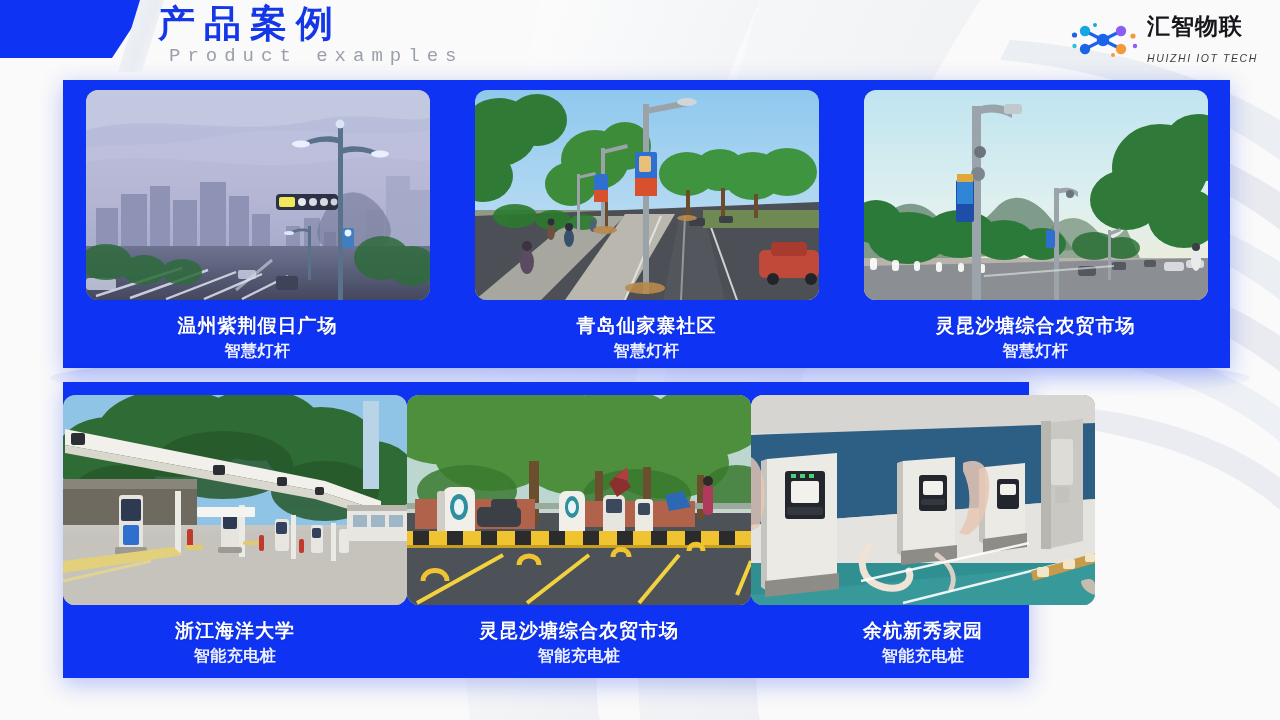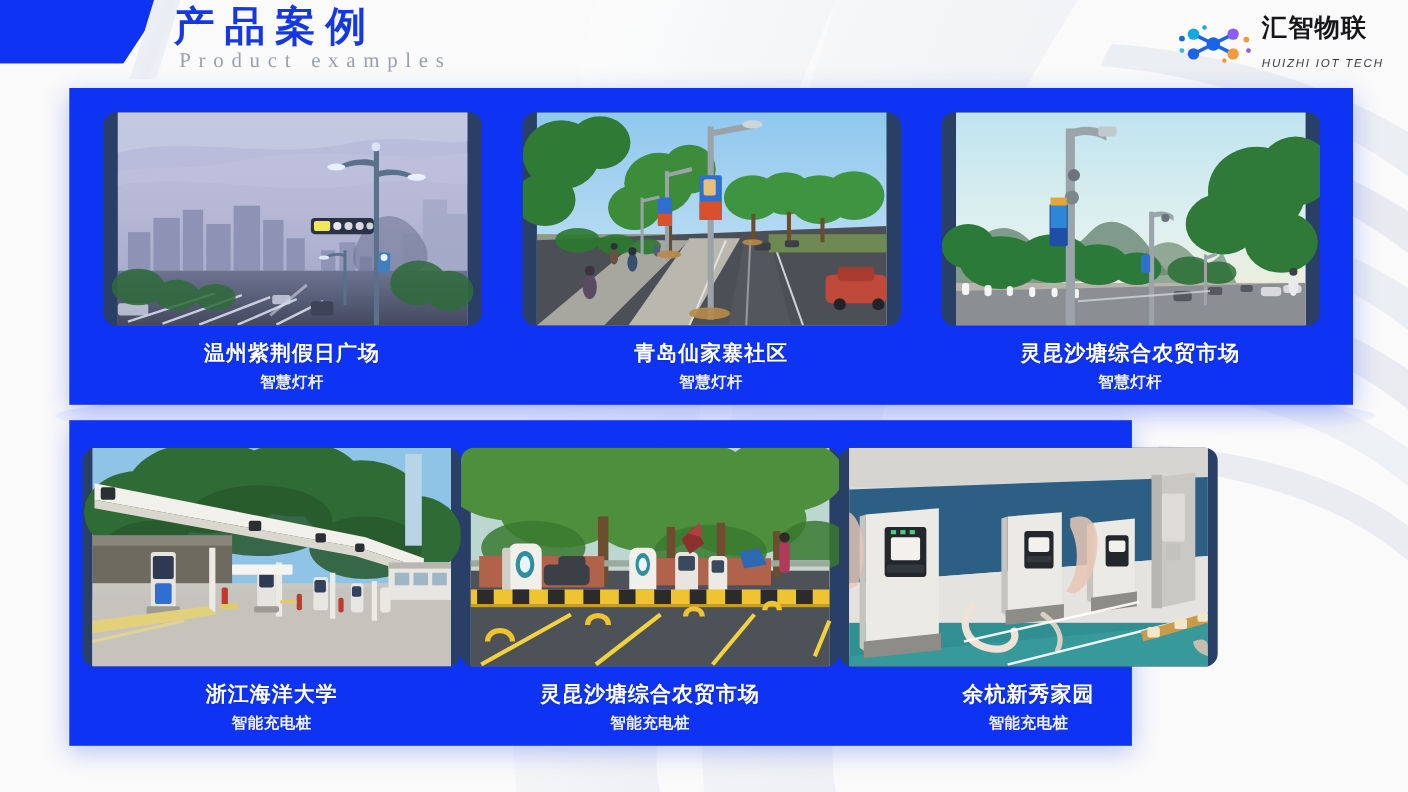--- a/index.html
+++ b/index.html
@@ -26,22 +26,22 @@
     clip-path: polygon(22px 0, 46px 0, 24px 72px, 0 72px);
   }
   .title-block { position: absolute; left: 158px; top: 2px; }
   .title-main {
     font-size: 37px; font-weight: bold; color: #1437e8;
     letter-spacing: 9px; line-height: 44px;
     font-family: "DejaVu Sans", "Liberation Sans", sans-serif;
   }
   .title-sub {
     font-size: 19px; color: #9aa0ab; letter-spacing: 7px;
-    line-height: 22px; margin-top: -1px; margin-left: 5px;
-    font-family: Liberation Serif, serif;
+    line-height: 22px; margin-top: -1px; margin-left: 11px;
+    font-family: Liberation Mono, monospace;
   }
 
   
   .logo { position: absolute; right: 22px; top: 14px; display: flex; align-items: center; gap: 6px; z-index: 4; }
   .logo-mark { width: 70px; height: 42px; }
   .logo-text { display: flex; flex-direction: column; justify-content: center; }
   .logo-cn {
     font-size: 23px; font-weight: bold; color: #15151a; letter-spacing: 1px;
     line-height: 25px; font-family: "DejaVu Sans", "Liberation Sans", sans-serif;
   }
@@ -52,39 +52,39 @@
   }
 
   
   .panel {
     position: absolute; background: #0f33f2; z-index: 2;
     box-shadow: 0 6px 22px rgba(25,60,240,0.30);
   }
   #panel-row-1 { left: 63px; top: 80px; width: 1167px; height: 288px; }
   #panel-row-2 { left: 63px; top: 382px; width: 966px; height: 296px; }
 
-  .cards { display: flex; height: 100%; padding: 12px; }
+  .cards { display: flex; height: 100%; padding: 0; }
   .card { flex: 1 1 0; display: flex; flex-direction: column; align-items: center; }
   #panel-row-1 .card { padding-top: 10px; }
   #panel-row-2 .card { padding-top: 13px; }
 
   .card-photo {
     width: 344px; height: 210px; border-radius: 12px; overflow: hidden;
     position: relative; background: #2a3f66;
   }
   .card-title {
     color: #ffffff; font-size: 19px; font-weight: bold; letter-spacing: 1px;
     margin-top: 14px; line-height: 22px;
     font-family: "DejaVu Sans", "Liberation Sans", sans-serif;
     text-shadow: 0 1px 2px rgba(0,0,0,0.12);
   }
   .card-sub {
-    color: #eef1ff; font-size: 14px; font-weight: bold; letter-spacing: 0.5px;
+    color: #eef1ff; font-size: 16px; font-weight: bold; letter-spacing: 0.5px;
     margin-top: 9px; line-height: 15px;
-    font-family: Liberation Serif, serif;
+    font-family: Liberation Mono, monospace;
   }
 
   .photo-svg { display: block; width: 100%; height: 100%; }
 </style>
 </head>
 <body>
 
 <div class="bg-layer">
   <svg width="1280" height="720" viewBox="0 0 1280 720">
     <defs>

